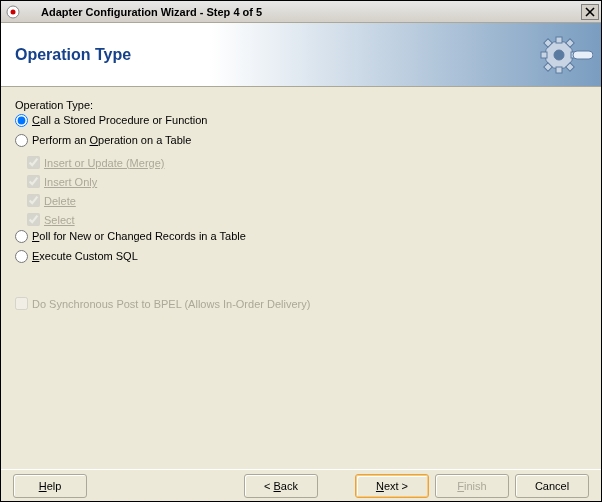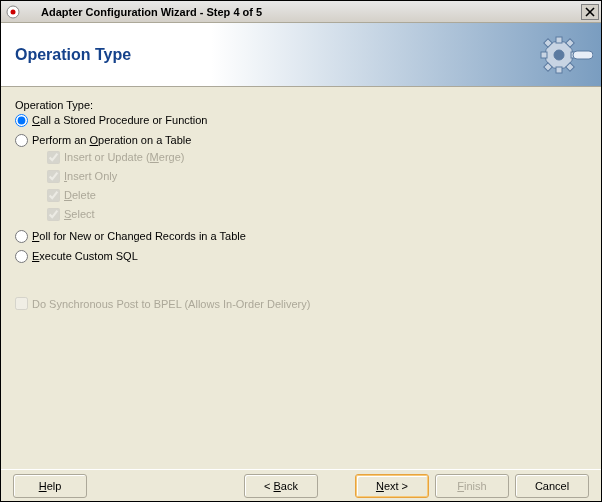--- a/index.html
+++ b/index.html
@@ -77,25 +77,26 @@
   .op-row { display: flex; align-items: flex-start; flex-direction: column; }
   .op-label { width: 100px; flex-shrink: 0; }
   .op-options { flex: 1; }
   .radio-line {
     display: flex; align-items: center;
     height: 18px;
     margin-bottom: 2px;
   }
   .radio-line input[type=radio] { margin: 0 4px 0 0; }
   .check-line {
-    display: flex; align-items: flex-start;
+    display: flex; align-items: flex-end;
     height: 18px;
     margin-bottom: 1px;
-    margin-left: 32px;
+    margin-left: 12px;
     color: #aca899;
+    text-decoration: underline;
   }
   .check-line input[type=checkbox] { margin: 0 4px 0 0; }
   .disabled-text { color: #aca899; }
   .sync-row {
     margin-top: 30px;
     display: flex;
     align-items: center;
     color: #aca899;
   }
   .sync-row input[type=checkbox] { margin: 0 4px 0 0; }

